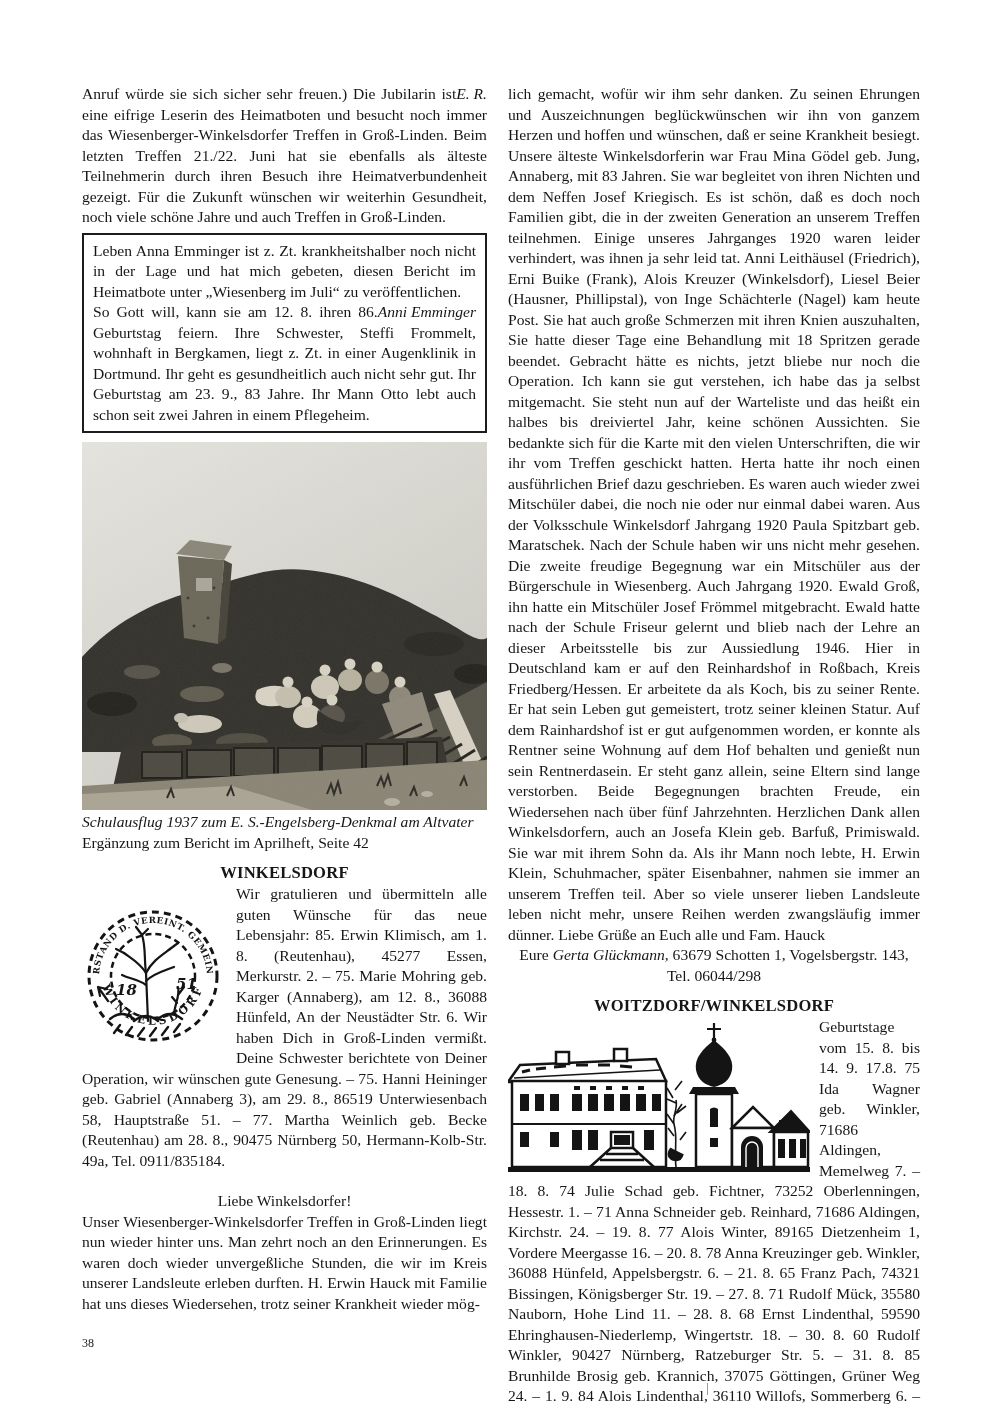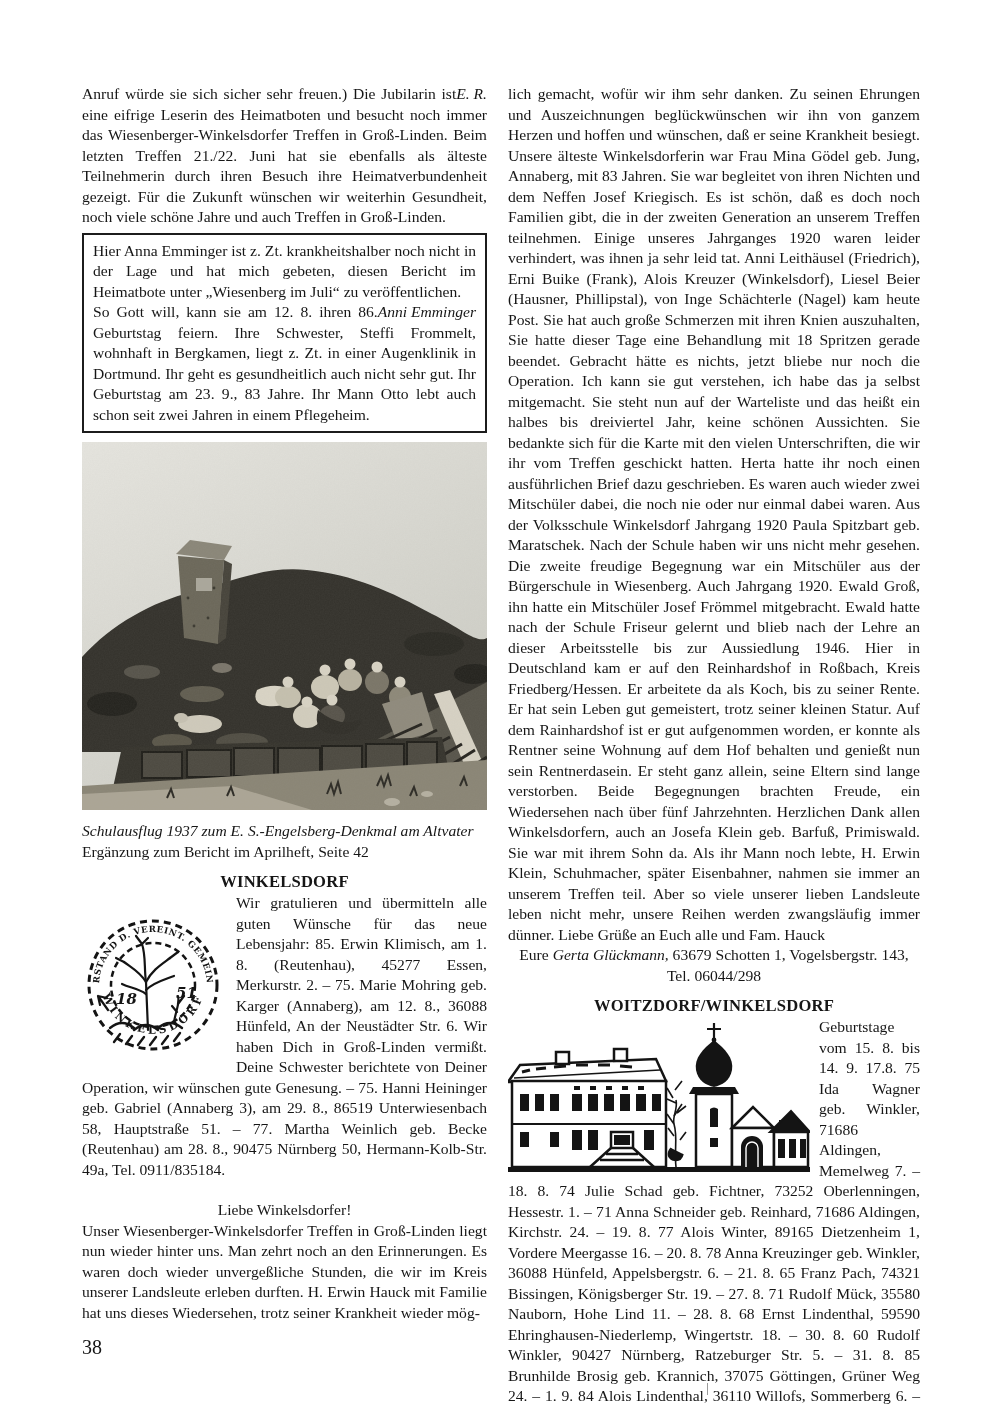--- a/index.html
+++ b/index.html
@@ -9,38 +9,38 @@
        text-align:justify;hyphens:auto;-webkit-hyphens:auto;}
   #colL{left:82px;width:405px;}
   #colR{left:508px;width:412px;}
   p{margin:0;}
   .b{font-weight:400;}
   .i{font-style:italic;}
   .sig{float:right;}
   .notice{border:2px solid #1c1c1c;padding:6px 9px;margin:5px 0 9px 0;}
   h3{font-size:16.6px;line-height:21px;margin:9px 0 1px 0;text-align:center;
      font-weight:700;letter-spacing:.2px;}
-  .caption{margin-top:11px;}
+  .caption{margin-top:2px;}
   .photo-wrap{margin-top:7px;}
   svg{display:block;}
   .sealF{float:left;margin:5px 12px 3px 0;}
   .churchF{float:left;margin:3px 9px 2px 0;}
   .gap{height:20px;}
-  .pageno{position:absolute;left:82px;top:1336px;font-size:20px;text-align:right;}
+  .pageno{position:absolute;left:82px;top:1336px;font-size:12px;text-align:right;}
   .tick{position:absolute;left:707px;top:1383px;width:1px;height:12px;background:#9a9a9a;}
 </style>
 </head>
 <body>
 
 <div class="col" id="colL">
 
   <p><span class="sig i">E. R.</span><span>Anruf würde sie sich sicher sehr freuen.) Die Jubilarin ist eine eifrige Leserin des Heimatboten und besucht noch immer das Wiesenberger-Winkelsdorfer Treffen in Groß-Linden. Beim letzten Treffen 21./22. Juni hat sie ebenfalls als älteste Teilnehmerin durch ihren Besuch ihre Heimatverbundenheit gezeigt. Für die Zukunft wünschen wir weiterhin Gesundheit, noch viele schöne Jahre und auch Treffen in Groß-Linden.</span></p>
 
   <div class="notice">
-    <p><span>Hier </span><span class="b">Anna Emminger</span><span> ist z. Zt. krankheitshalber noch nicht in der Lage und hat mich gebeten, diesen Bericht im Heimatbote unter „Wiesenberg im Juli“ zu veröffentlichen.</span></p>
+    <p><span>Leben </span><span class="b">Anna Emminger</span><span> ist z. Zt. krankheitshalber noch nicht in der Lage und hat mich gebeten, diesen Bericht im Heimatbote unter „Wiesenberg im Juli“ zu veröffentlichen.</span></p>
     <p><span class="sig i">Anni Emminger</span><span><span>So Gott will, kann sie am 12. 8. ihren 86. Geburtstag feiern. Ihre Schwester, </span><span class="b">Steffi Frommelt,</span><span> wohnhaft in Bergkamen, liegt z. Zt. in einer Augenklinik in Dortmund. Ihr geht es gesundheitlich auch nicht sehr gut. Ihr Geburtstag am 23. 9., 83 Jahre. Ihr Mann Otto lebt auch schon seit zwei Jahren in einem Pflegeheim.</span></span></p>
   </div>
 
   <div class="photo-wrap">
     <svg width="405" height="368" viewBox="0 0 405 368">
       <defs>
         <linearGradient id="skyG" x1="0" y1="0" x2="0.6" y2="1">
           <stop offset="0" stop-color="#e6e5df"></stop>
             <stop offset="1" stop-color="#ccccc4"></stop>
         </linearGradient>

